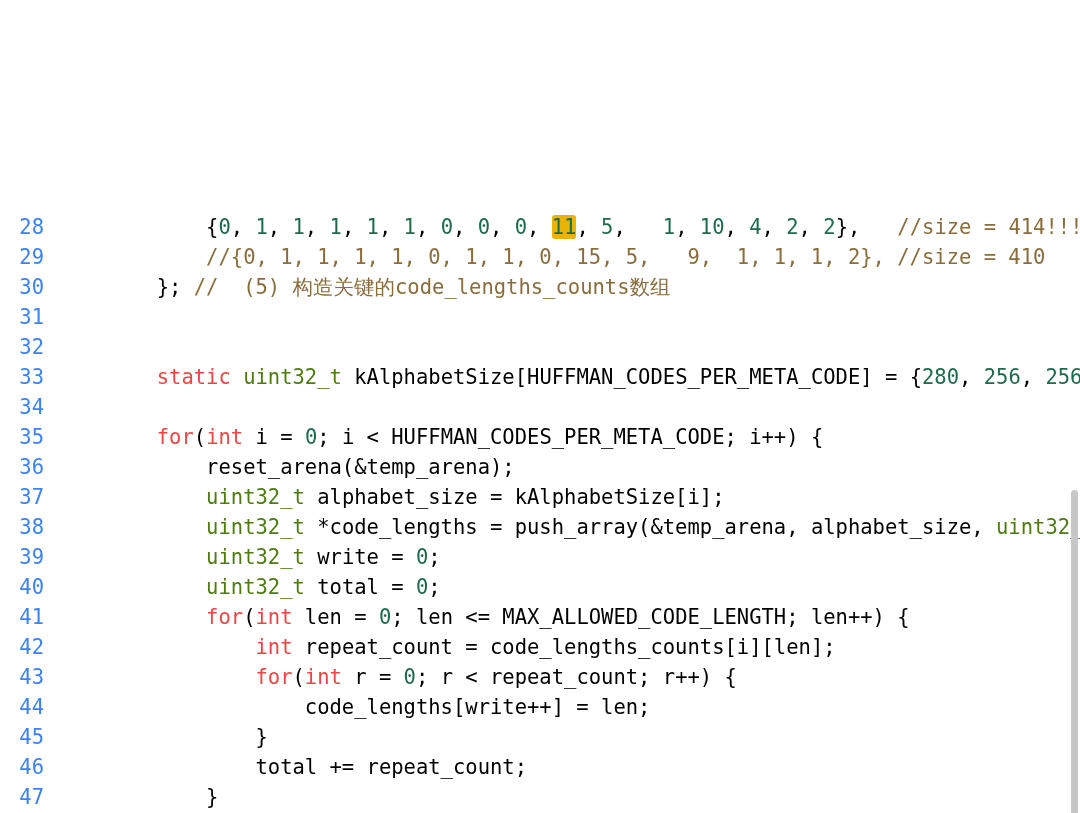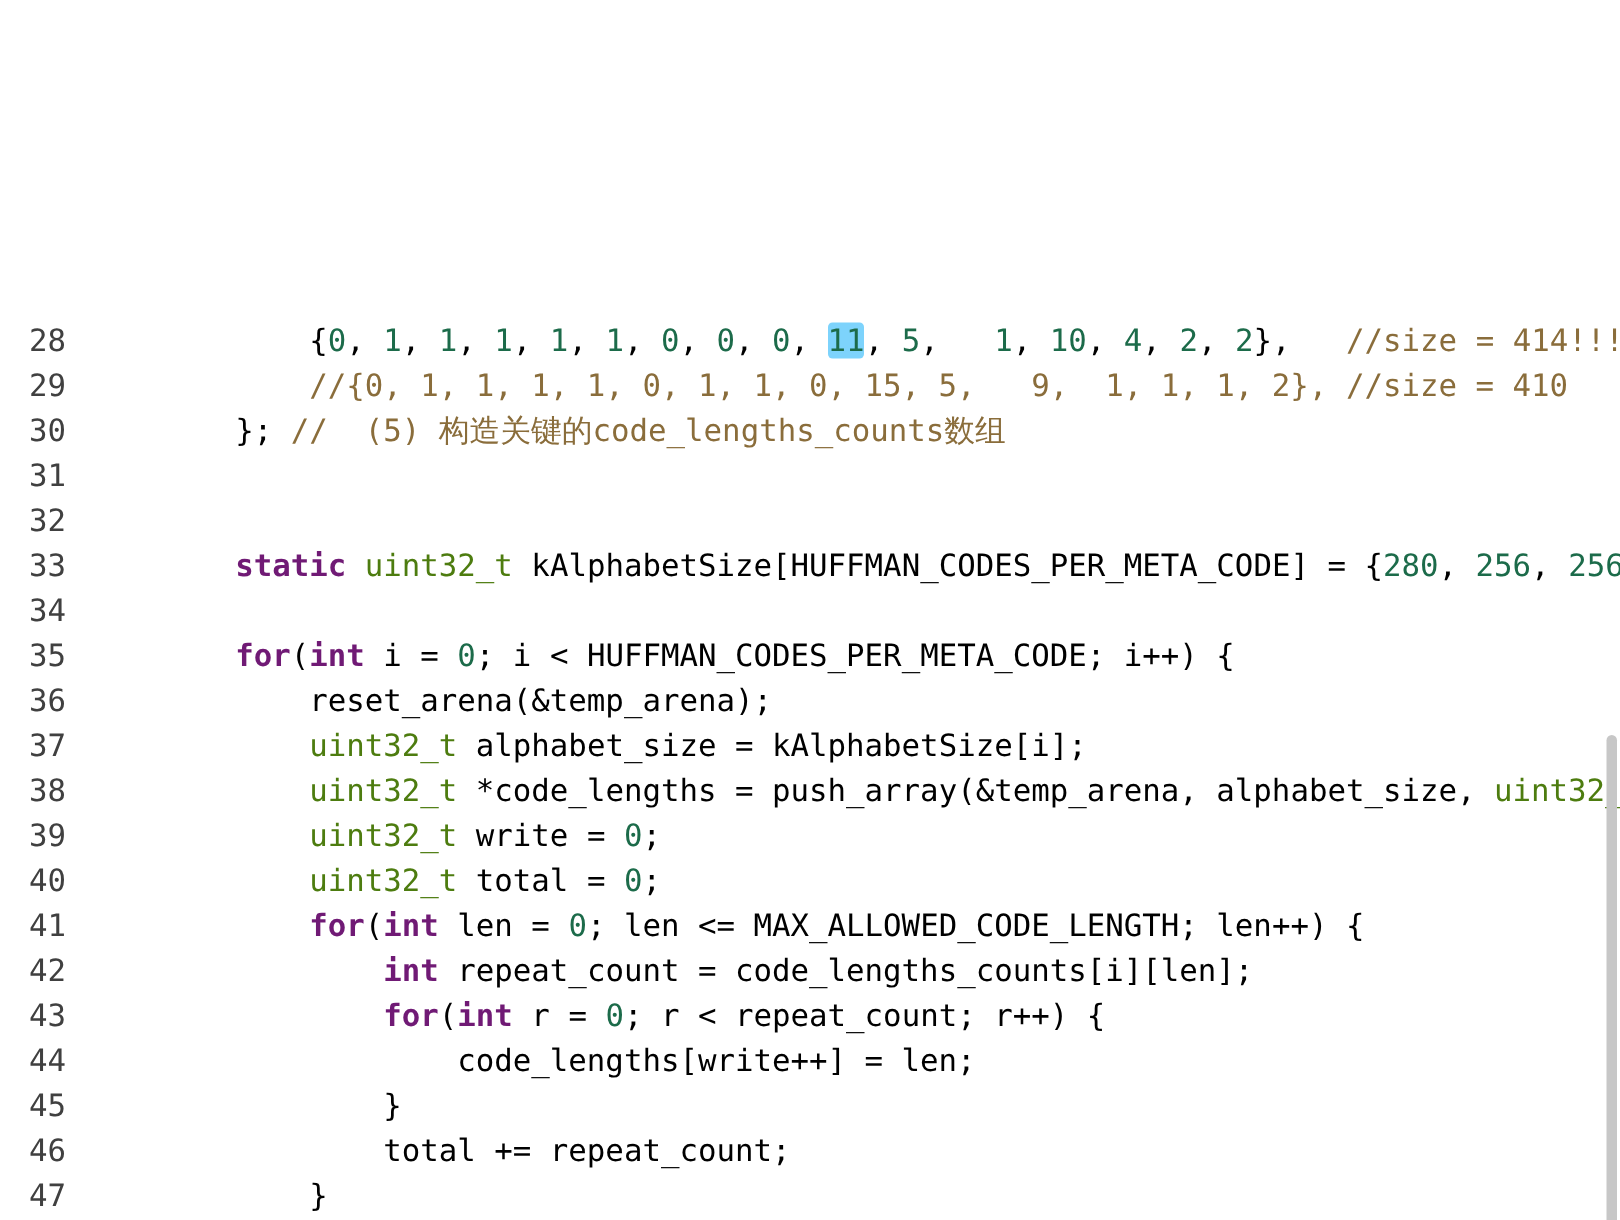--- a/index.html
+++ b/index.html
@@ -22,37 +22,37 @@
   }
   .line {
     display: flex;
     flex-direction: row;
     height: 30px;
   }
   .gutter {
     width: 44px;
     flex: 0 0 44px;
     text-align: right;
-    color: #404040;
+    color: #3b82f6;
     padding-right: 14px;
     user-select: none;
   }
   .code {
     flex: 1 1 auto;
     overflow: hidden;
   }
 
   .tok-num    { color: #1c6b4a; }     
   .tok-cmt    { color: #8a6d3b; font-style: normal; }     
-  .tok-kw     { color: #701a75; font-weight: 700; }     
+  .tok-kw     { color: #ef4444; font-weight: 400; }     
   .tok-type   { color: #4d7c0f; }
   .tok-punc   { color: #000000; }
 
   .hl-sel {
-    background: #7dd3fc;
+    background: #eab308;
     border-radius: 3px;
   }
 
   .scrollbar {
     position: absolute;
     right: 2px;
     top: 340px;
     width: 7px;
     height: 330px;
     background: #c7c7c7;

